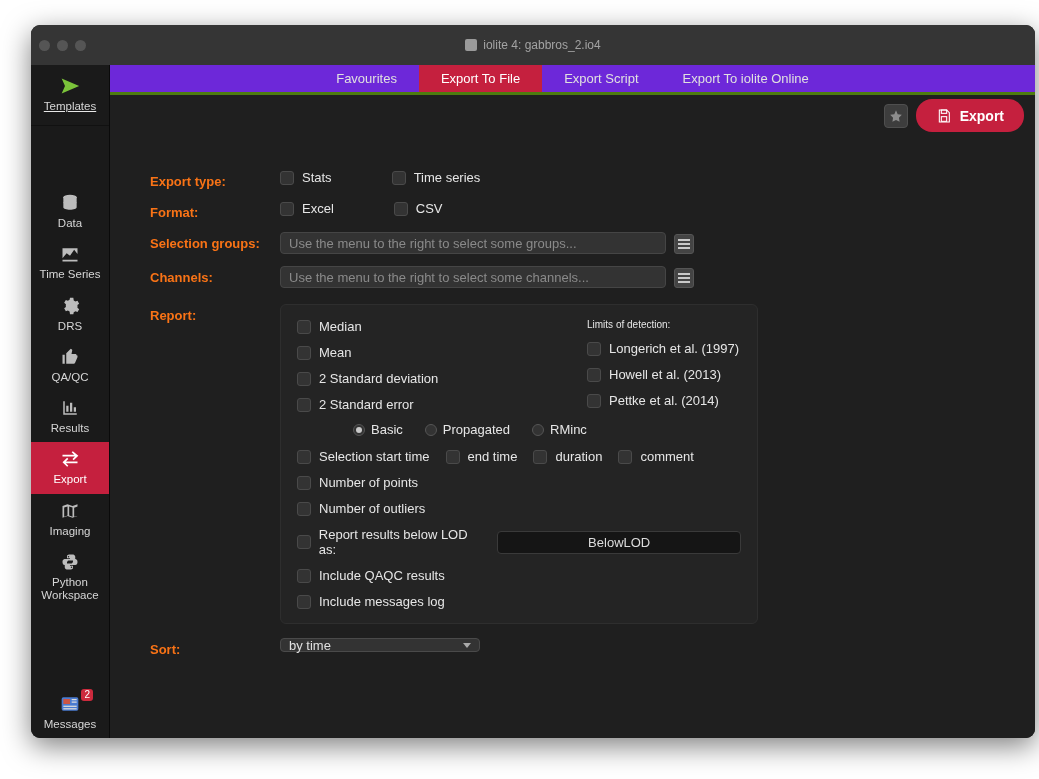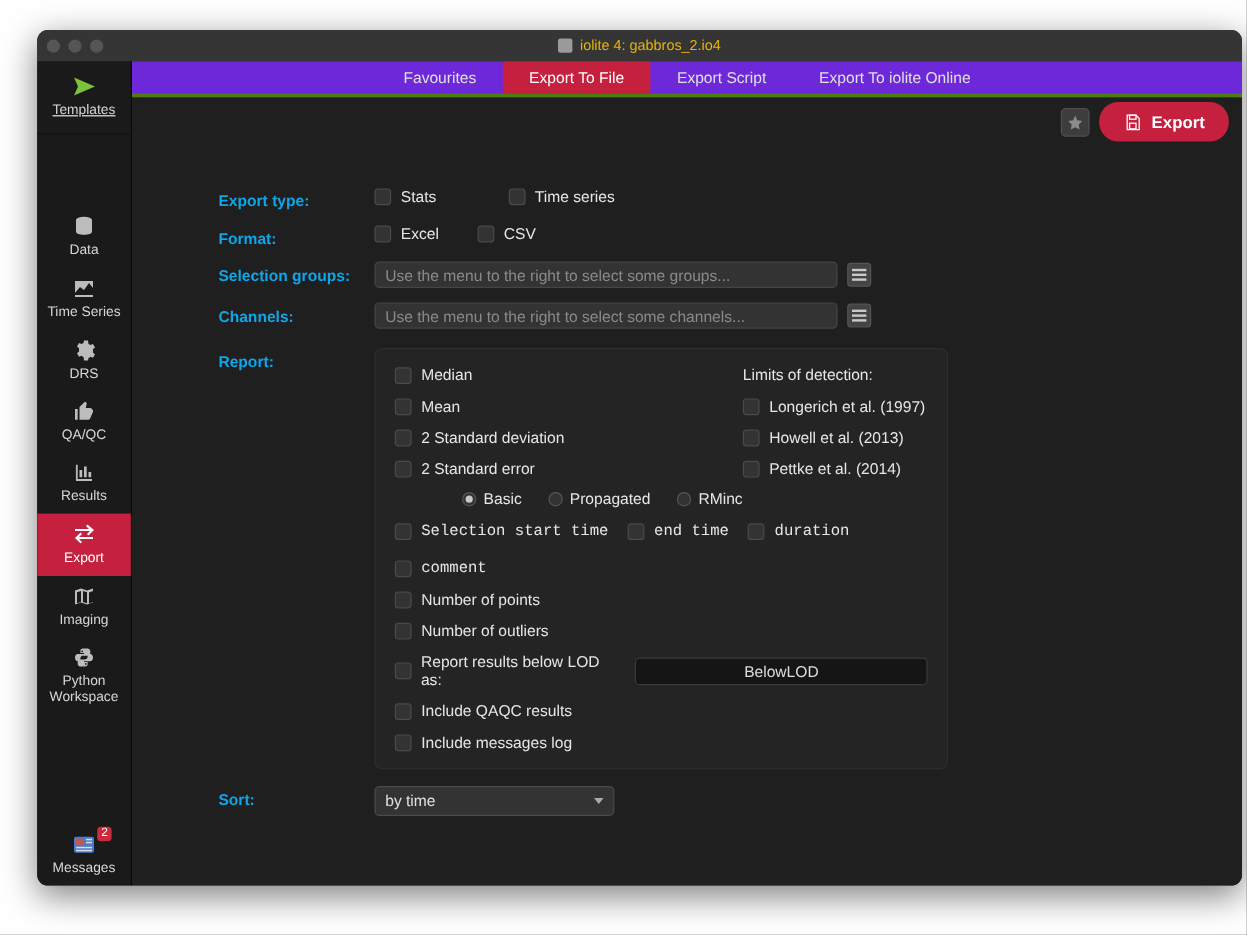--- a/index.html
+++ b/index.html
@@ -16,26 +16,26 @@
     top: 25px; left: 31px;
     width: 1004px; height: 713px;
     background: #1f1f1f;
     border-radius: 9px;
     overflow: hidden;
     box-shadow: 0 8px 28px rgba(0,0,0,.5);
     display: flex;
     flex-direction: column;
   }
   .titlebar {
-    height: 26px;
+    height: 40px;
     background: #353535;
     display: flex; align-items: center;
     justify-content: center;
     position: relative;
-    color: #eab308;
+    color: #a3a3a3;
     font-size: 12px;
   }
   .traffic { position:absolute; left:8px; display:flex; gap:7px; }
   .traffic span { width:11px; height:11px; border-radius:50%; background:#555; }
   .titlebar-icon { width:12px; height:12px; background:#9a9a9a; margin-right:6px; border-radius:2px; }
   .body { flex:1; display:flex; min-height:0; }
 
   
   .sidebar { width:79px; background:#1a1a1a; border-right:1px solid #0a0a0a; display:flex; flex-direction:column; }
   .side-top { border-bottom:1px solid #111;text-decoration:underline; }
@@ -59,50 +59,50 @@
   .tab.active { background:#c5203e; color:#fff; }
 
   .actionbar { height:41px; display:flex; justify-content:flex-end; align-items:center; gap:8px; padding-right:11px; }
   .star-btn { width:24px; height:24px; background:#3d3d3d; border:1px solid #4f4f4f; border-radius:4px; display:flex; align-items:center; justify-content:center; cursor:pointer;}
   .star-btn svg { fill:#8c8c8c; }
   .export-btn { height:33px; padding:0 20px; background:#c5203e; border-radius:16px; display:flex; align-items:center; gap:8px; color:#fff; font-weight:700; font-size:14px; cursor:pointer;}
   .export-btn svg { fill:none; stroke:#fff; stroke-width:1.6; }
 
   .form { flex:1; overflow:auto; padding:34px 40px 20px 40px; }
   .row { display:flex; align-items:flex-start; margin-bottom:12px; }
-  .row>.lbl { width:130px; font-weight:700; color:#0ea5e9; font-size:13px; padding-top:4px;margin-left:32px; }
-  .row>.val { flex:1; display:flex; align-items:center; gap:26px; }
+  .row>.lbl { width:130px; font-weight:700; color:#f97316; font-size:13px; padding-top:4px; }
+  .row>.val { flex:1; display:flex; align-items:flex-end; gap:26px; }
 
   .chk { display:flex; align-items:center; gap:8px; color:#e6e6e6; font-size:13px; cursor:pointer;}
   .chk .box { width:14px; height:14px; background:#333; border:1px solid #4a4a4a; border-radius:3px; }
 
   .textfield {
     flex:1; max-width:386px; height:22px; background:#333; border:1px solid #454545;
     border-radius:4px; padding:0 8px; color:#8a8a8a; font-size:13px; display:flex; align-items:center;
   }
   .listbtn { width:20px; height:20px; background:#444; border:1px solid #555; border-radius:3px; cursor:pointer; display:flex; flex-direction:column; justify-content:center; gap:2px; padding:3px;}
   .listbtn span { height:2px; background:#c9c9c9; }
 
   .report-box {
     background:#242424; border:1px solid #2e2e2e; border-radius:6px;
     padding:14px 16px; width:478px;
   }
   .report-cols { display:flex; gap:0; }
   .rcol { flex:1; display:flex; flex-direction:column; gap:11px; }
   .rcol.left { flex:0 0 290px; }
-  .static-label { color:#e6e6e6; font-size:13px; padding-left:0;}
+  .static-label { color:#e6e6e6; font-size:10px; padding-left:0;}
   .radio-row { display:flex; gap:22px; padding-left:28px; margin-top:-2px;}
   .rad { display:flex; align-items:center; gap:6px; color:#e6e6e6; font-size:13px; cursor:pointer;}
   .rad .dot { width:12px; height:12px; border-radius:50%; background:#333; border:1px solid #555; position:relative;}
   .rad.sel .dot::after { content:''; position:absolute; inset:2px; border-radius:50%; background:#c9c9c9;}
-  .inline-chk-row { display:flex; gap:16px; align-items:center; flex-wrap:wrap;font-family:Liberation Mono, monospace; }
+  .inline-chk-row { display:flex; gap:16px; align-items:center; flex-wrap:wrap; }
   .lod-row { display:flex; align-items:center; gap:12px; }
   .lod-input { width:248px; height:23px; background:#151515; border:1px solid #3a3a3a; border-radius:4px; color:#ddd; text-align:center; font-size:13px; display:flex; align-items:center; justify-content:center;}
 
-  .selectbox { width:200px; height:25px; background:#333; border:1px solid #4a4a4a; border-radius:4px; display:flex; align-items:center; justify-content:space-between; padding:0 8px; color:#e0e0e0; font-size:13px; cursor:pointer;}
+  .selectbox { width:200px; height:14px; background:#333; border:1px solid #4a4a4a; border-radius:4px; display:flex; align-items:center; justify-content:space-between; padding:0 8px; color:#e0e0e0; font-size:13px; cursor:pointer;}
   .selectbox .arrow { width:0; height:0; border-left:4px solid transparent; border-right:4px solid transparent; border-top:5px solid #aaa; }
 
   svg { display:block; }
 </style>
 </head>
 <body>
 
 <div class="window">
 
   <div class="titlebar">
@@ -268,21 +268,21 @@
               </label>
             <label class="chk">
                 <span class="box"></span>
                 <span>Time series</span>
               </label>
           </div>
         </div>
 
         <div class="row">
           <div class="lbl">Format:</div>
-          <div class="val" style="gap:32px">
+          <div class="val" style="gap:60px">
             <label class="chk">
                 <span class="box"></span>
                 <span>Excel</span>
               </label>
             <label class="chk">
                 <span class="box"></span>
                 <span>CSV</span>
               </label>
           </div>
         </div>

